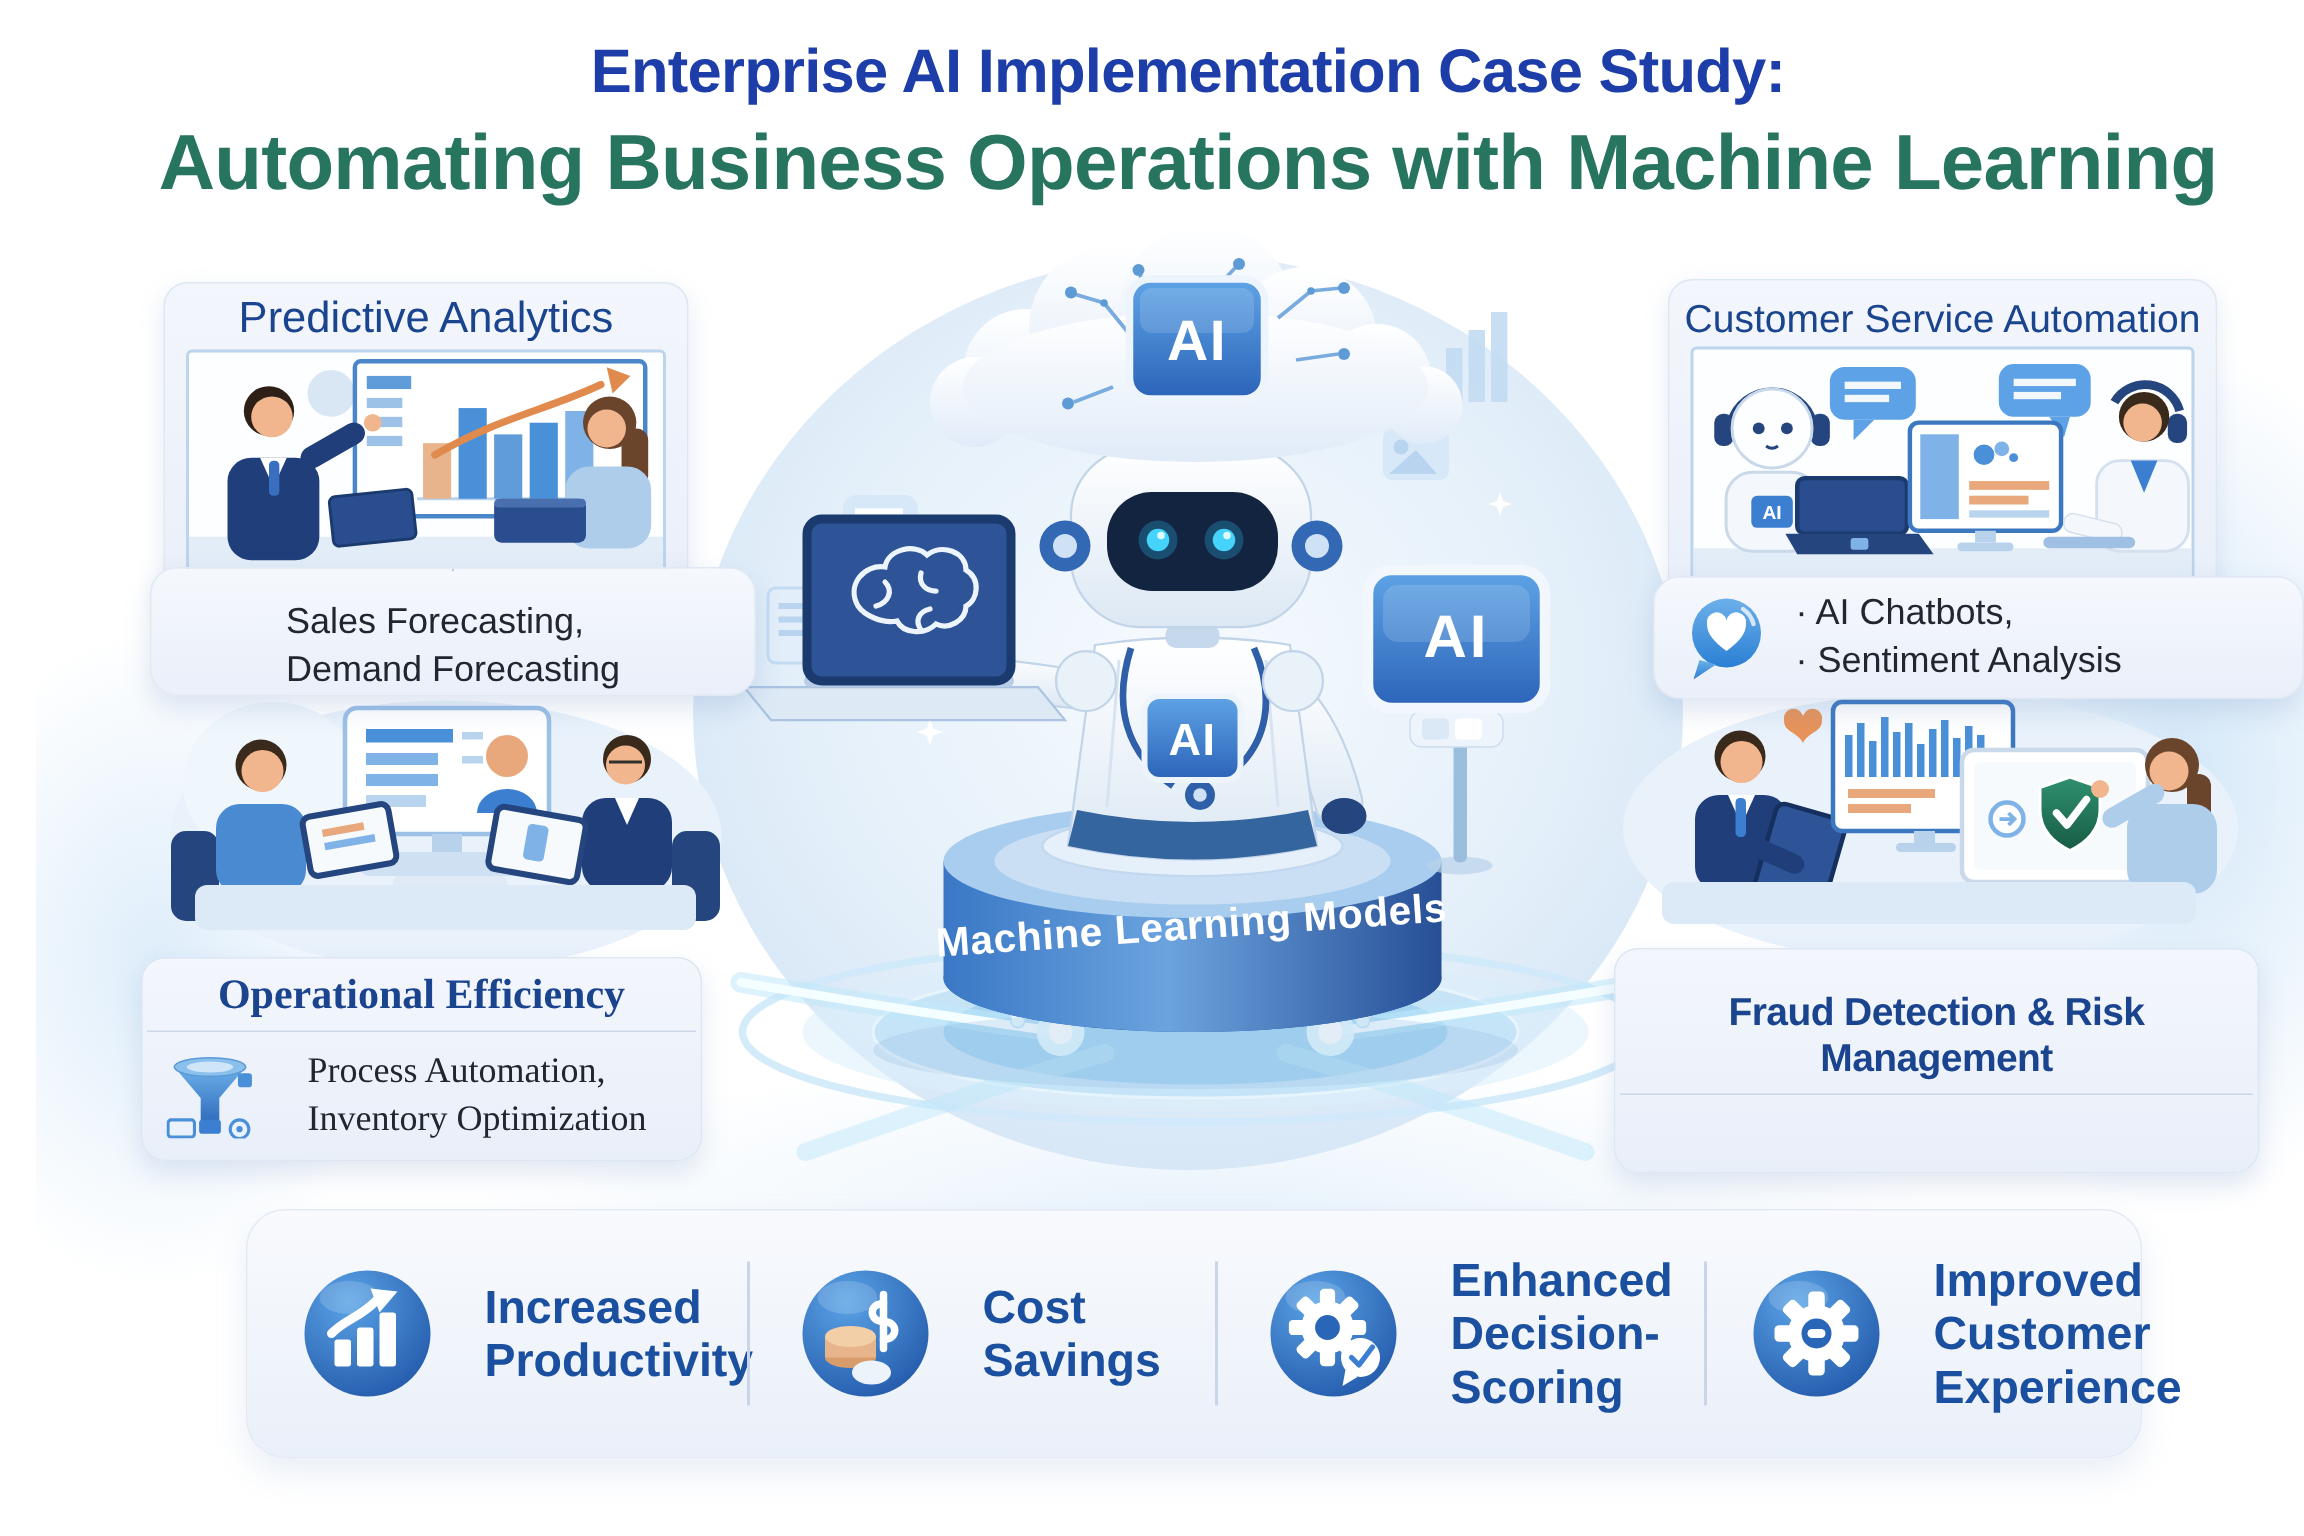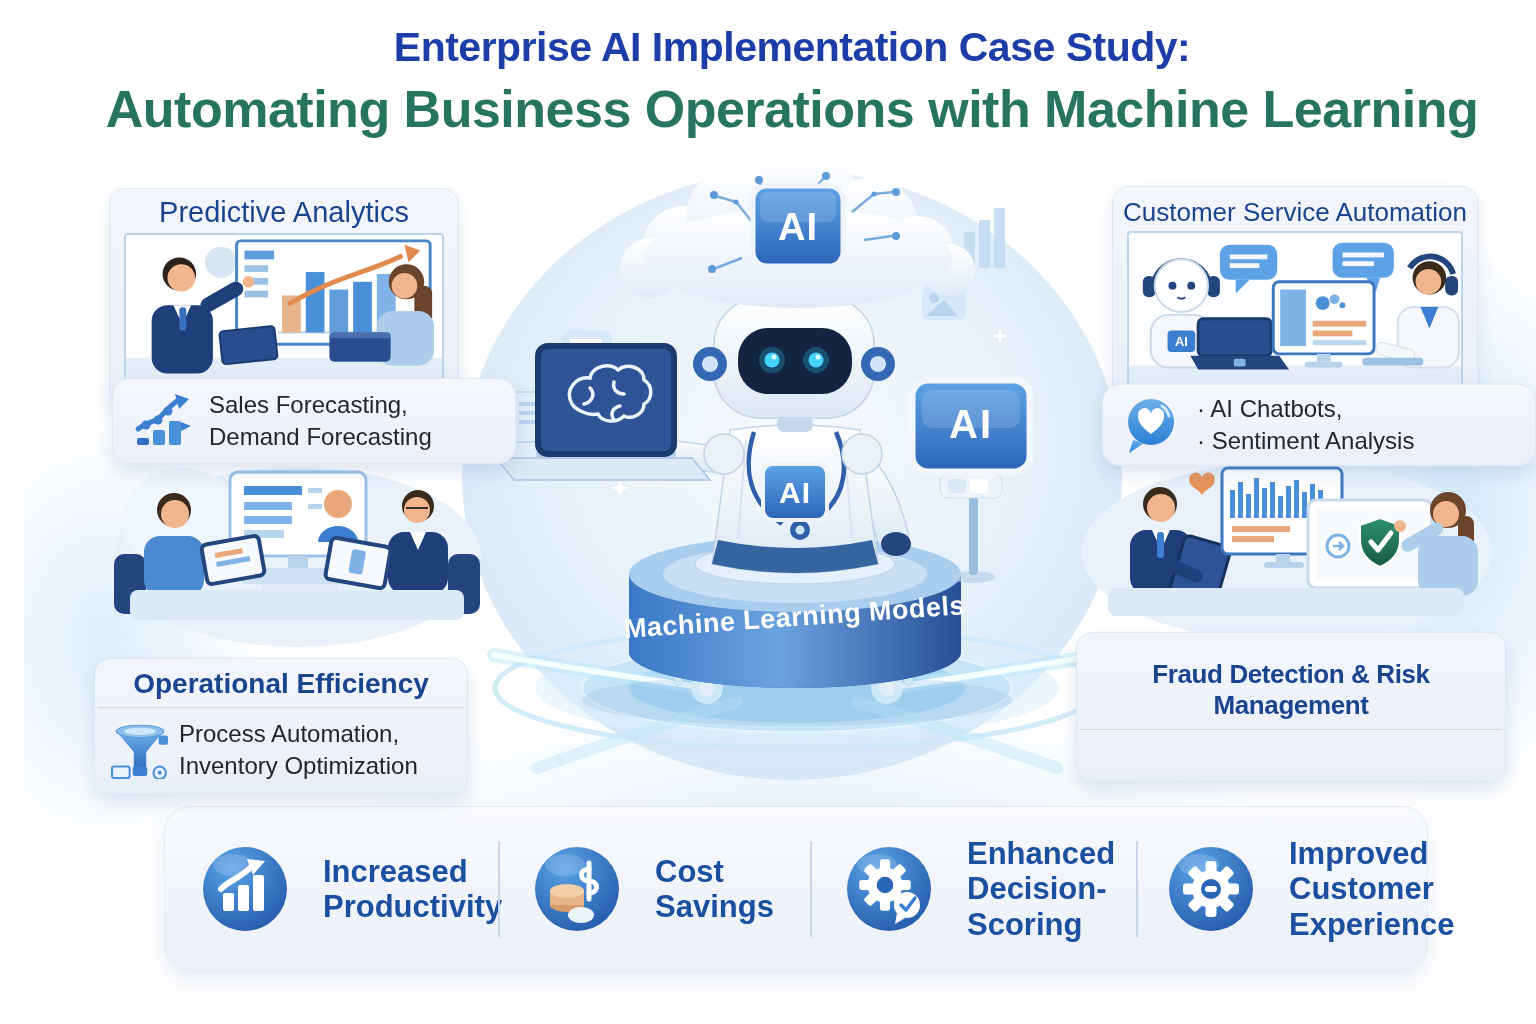--- a/index.html
+++ b/index.html
@@ -30,33 +30,33 @@
   .illus-panel{position:absolute;left:14px;right:14px;top:44px;bottom:12px;background:#fdfeff;
                border:2px solid #bcd4ec;border-radius:4px;overflow:hidden;}
   .illus-panel svg,.illus-free svg{display:block;width:100%;height:100%;}
   .illus-free{position:absolute;z-index:1;}
   #bl-illus{left:88px;top:462px;width:370px;height:186px;}
   #br-illus{left:1056px;top:460px;width:414px;height:184px;}
 
   .subbox{position:absolute;display:flex;align-items:center;gap:18px;z-index:3;
           background:linear-gradient(#f5f8fd,#eaeff9);border:1px solid #e0e8f4;border-radius:18px;
           box-shadow:0 8px 18px rgba(110,140,190,.22);padding:0 20px;}
-  #tl-sub{left:88px;top:378px;width:362px;height:84px;}
+  #tl-sub{left:76px;top:378px;width:362px;height:84px;flex-direction:column;}
   #tr-sub{left:1078px;top:384px;width:392px;height:80px;}
   .sub-text{font-size:24px;color:#22262e;line-height:1.34;white-space:pre-line;}
 
   .info-card{position:absolute;background:linear-gradient(#f3f6fc,#e9eff9);border:1px solid #dde6f3;
              border-radius:16px;box-shadow:0 8px 18px rgba(110,140,190,.2);z-index:3;}
-  #bl-card{left:70px;top:658px;width:372px;height:134px;}
+  #bl-card{left:70px;top:638px;width:372px;height:134px;font-family:Liberation Serif, serif;}
   #br-card{left:1052px;top:632px;width:428px;height:148px;}
   .info-hdr{font-weight:bold;color:#1b448f;text-align:center;}
   #bl-card .info-hdr{font-size:28px;padding:9px 0 7px;}
   #br-card .info-hdr{font-size:26px;padding:26px 0 8px;letter-spacing:-.4px;}
   .rule{height:1px;background:#ccd8ea;margin:0 3px;}
-  .info-row{display:flex;align-items:center;gap:10px;padding:10px 16px;}
+  .info-row{display:flex;align-items:center;gap:36px;padding:10px 16px;}
 
   .benefits{position:absolute;left:140px;top:806px;width:1262px;height:164px;z-index:2;
             background:linear-gradient(#f8fafd,#eaf0f9);border:1px solid #e3eaf5;border-radius:26px;
             box-shadow:0 10px 22px rgba(120,150,200,.16);}
   .benefit{position:absolute;top:26px;height:112px;display:flex;align-items:center;gap:34px;}
   .benefit-label{font-size:31px;font-weight:bold;color:#1b4fa0;line-height:1.13;white-space:pre-line;}
   .vdiv{position:absolute;top:34px;height:96px;width:2px;background:#c9d6ea;}
 </style>
 </head>
 <body>

